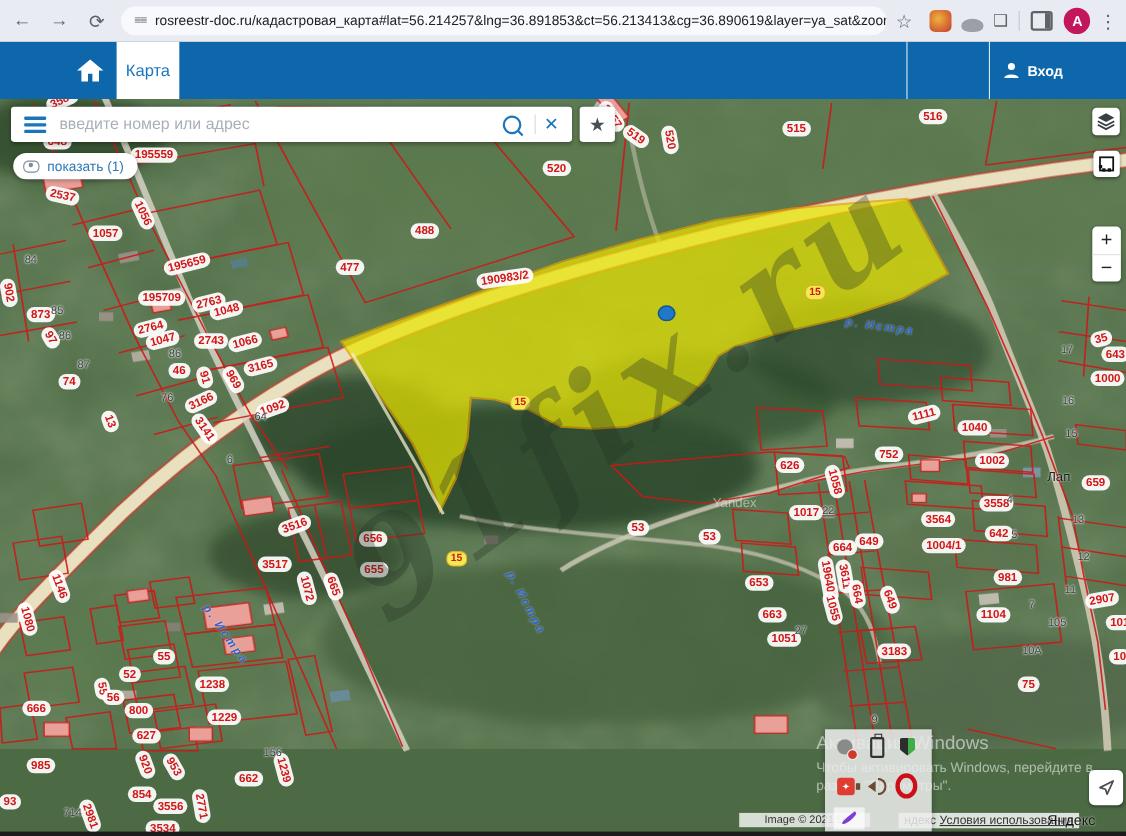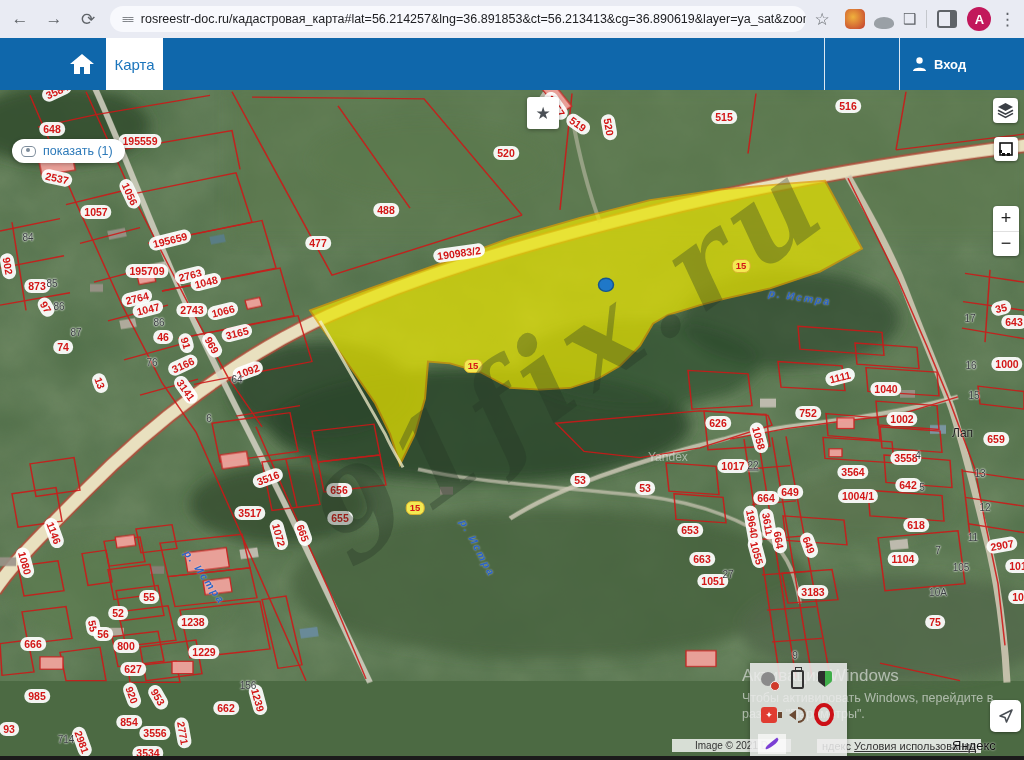--- a/index.html
+++ b/index.html
@@ -397,39 +397,39 @@
         <div class="mlabel red" style="left: 718px; top: 333px; transform: translate(-50%, -50%);">626</div>
         <div class="mlabel red" style="left: 733px; top: 376px; transform: translate(-50%, -50%);">1017</div>
         <div class="mlabel red" style="left: 759px; top: 348px; transform: translate(-50%, -50%) rotate(75deg);">1058</div>
         <div class="mlabel red" style="left: 808px; top: 323px; transform: translate(-50%, -50%);">752</div>
         <div class="mlabel red" style="left: 840px; top: 287px; transform: translate(-50%, -50%) rotate(-14deg);">1111</div>
         <div class="mlabel red" style="left: 886px; top: 299px; transform: translate(-50%, -50%);">1040</div>
         <div class="mlabel red" style="left: 902px; top: 329px; transform: translate(-50%, -50%);">1002</div>
         <div class="mlabel red" style="left: 906px; top: 368px; transform: translate(-50%, -50%);">3558</div>
         <div class="mlabel red" style="left: 853px; top: 382px; transform: translate(-50%, -50%);">3564</div>
         <div class="mlabel red" style="left: 908px; top: 395px; transform: translate(-50%, -50%);">642</div>
-        <div class="mlabel red" style="left: 916px; top: 435px; transform: translate(-50%, -50%);">618</div>
+        <div class="mlabel red" style="left: 916px; top: 435px; transform: translate(-50%, -50%);">981</div>
         <div class="mlabel red" style="left: 903px; top: 469px; transform: translate(-50%, -50%);">1104</div>
         <div class="mlabel red" style="left: 858px; top: 406px; transform: translate(-50%, -50%);">1004/1</div>
         <div class="mlabel red" style="left: 766px; top: 408px; transform: translate(-50%, -50%);">664</div>
         <div class="mlabel red" style="left: 790px; top: 402px; transform: translate(-50%, -50%);">649</div>
         <div class="mlabel red" style="left: 768px; top: 434px; transform: translate(-50%, -50%) rotate(80deg);">3611</div>
         <div class="mlabel red" style="left: 753px; top: 437px; transform: translate(-50%, -50%) rotate(80deg);">196402</div>
         <div class="mlabel red" style="left: 779px; top: 450px; transform: translate(-50%, -50%) rotate(80deg);">664</div>
         <div class="mlabel red" style="left: 809px; top: 455px; transform: translate(-50%, -50%) rotate(70deg);">649</div>
         <div class="mlabel red" style="left: 757px; top: 463px; transform: translate(-50%, -50%) rotate(75deg);">1055</div>
         <div class="mlabel red" style="left: 690px; top: 440px; transform: translate(-50%, -50%);">653</div>
         <div class="mlabel red" style="left: 702px; top: 469px; transform: translate(-50%, -50%);">663</div>
         <div class="mlabel red" style="left: 1002px; top: 455px; transform: translate(-50%, -50%) rotate(-10deg);">2907</div>
         <div class="mlabel red" style="left: 813px; top: 502px; transform: translate(-50%, -50%);">3183</div>
         <div class="mlabel red" style="left: 935px; top: 532px; transform: translate(-50%, -50%);">75</div>
         <div class="mlabel red" style="left: 713px; top: 491px; transform: translate(-50%, -50%);">1051</div>
         <div class="mlabel red" style="left: 1001px; top: 218px; transform: translate(-50%, -50%) rotate(-14deg);">35</div>
         <div class="mlabel red" style="left: 1014px; top: 232px; transform: translate(-50%, -50%);">643</div>
-        <div class="mlabel red" style="left: 1007px; top: 274px; transform: translate(-50%, -50%);">1000</div>
+        <div class="mlabel red" style="left: 1007px; top: 254px; transform: translate(-50%, -50%);">1000</div>
         <div class="mlabel red" style="left: 996px; top: 349px; transform: translate(-50%, -50%);">659</div>
         <div class="mlabel red" style="left: 1018px; top: 476px; transform: translate(-50%, -50%);">101</div>
         <div class="mlabel red" style="left: 1018px; top: 507px; transform: translate(-50%, -50%);">10</div>
         <div class="mlabel gray" style="left: 28px; top: 147px; transform: translate(-50%, -50%);">84</div>
         <div class="mlabel gray" style="left: 52px; top: 193px; transform: translate(-50%, -50%);">85</div>
         <div class="mlabel gray" style="left: 59px; top: 216px; transform: translate(-50%, -50%);">86</div>
         <div class="mlabel gray" style="left: 159px; top: 232px; transform: translate(-50%, -50%);">86</div>
         <div class="mlabel gray" style="left: 76px; top: 242px; transform: translate(-50%, -50%);">87</div>
         <div class="mlabel gray" style="left: 152px; top: 272px; transform: translate(-50%, -50%);">76</div>
         <div class="mlabel gray" style="left: 237px; top: 289px; transform: translate(-50%, -50%);">64</div>
@@ -456,20 +456,31 @@
         <div class="mlabel riv" style="left: 205px; top: 487px; transform: translate(-50%, -50%) rotate(55deg);">р. Истра</div>
         <div class="mlabel riv" style="left: 478px; top: 458px; transform: translate(-50%, -50%) rotate(62deg);">р. Истра</div>
         <div class="mlabel riv" style="left: 800px; top: 207px; transform: translate(-50%, -50%) rotate(8deg);">р. Истра</div>
       </div>
 
     <div id="wm">91fix.ru</div>
     <div id="ywm">Yandex</div>
     <div id="village">Лап</div>
   </div>
 
+  <div id="searchbar">
+    <div id="burger">
+        <div></div>
+        <div></div>
+        <div></div>
+      </div>
+    <input id="search-input" type="text" placeholder="введите номер или адрес" style="">
+    <div id="mag"></div>
+    <div id="sdiv"></div>
+    <div id="sx">✕</div>
+  </div>
   <div id="fav-btn">★</div>
   <div id="show-pill">
     <div id="eye"></div>
     <span>показать (1)</span>
   </div>
 
   <div id="layers-btn" class="mctl">
     <svg width="17" height="17" viewBox="0 0 17 17">
       <path d="M8.5 1 L16 5 8.5 9 1 5Z" fill="#3a3f45"></path>
       <path d="M1 8.2 L8.5 12.2 16 8.2" fill="none" stroke="#3a3f45" stroke-width="1.6"></path>

